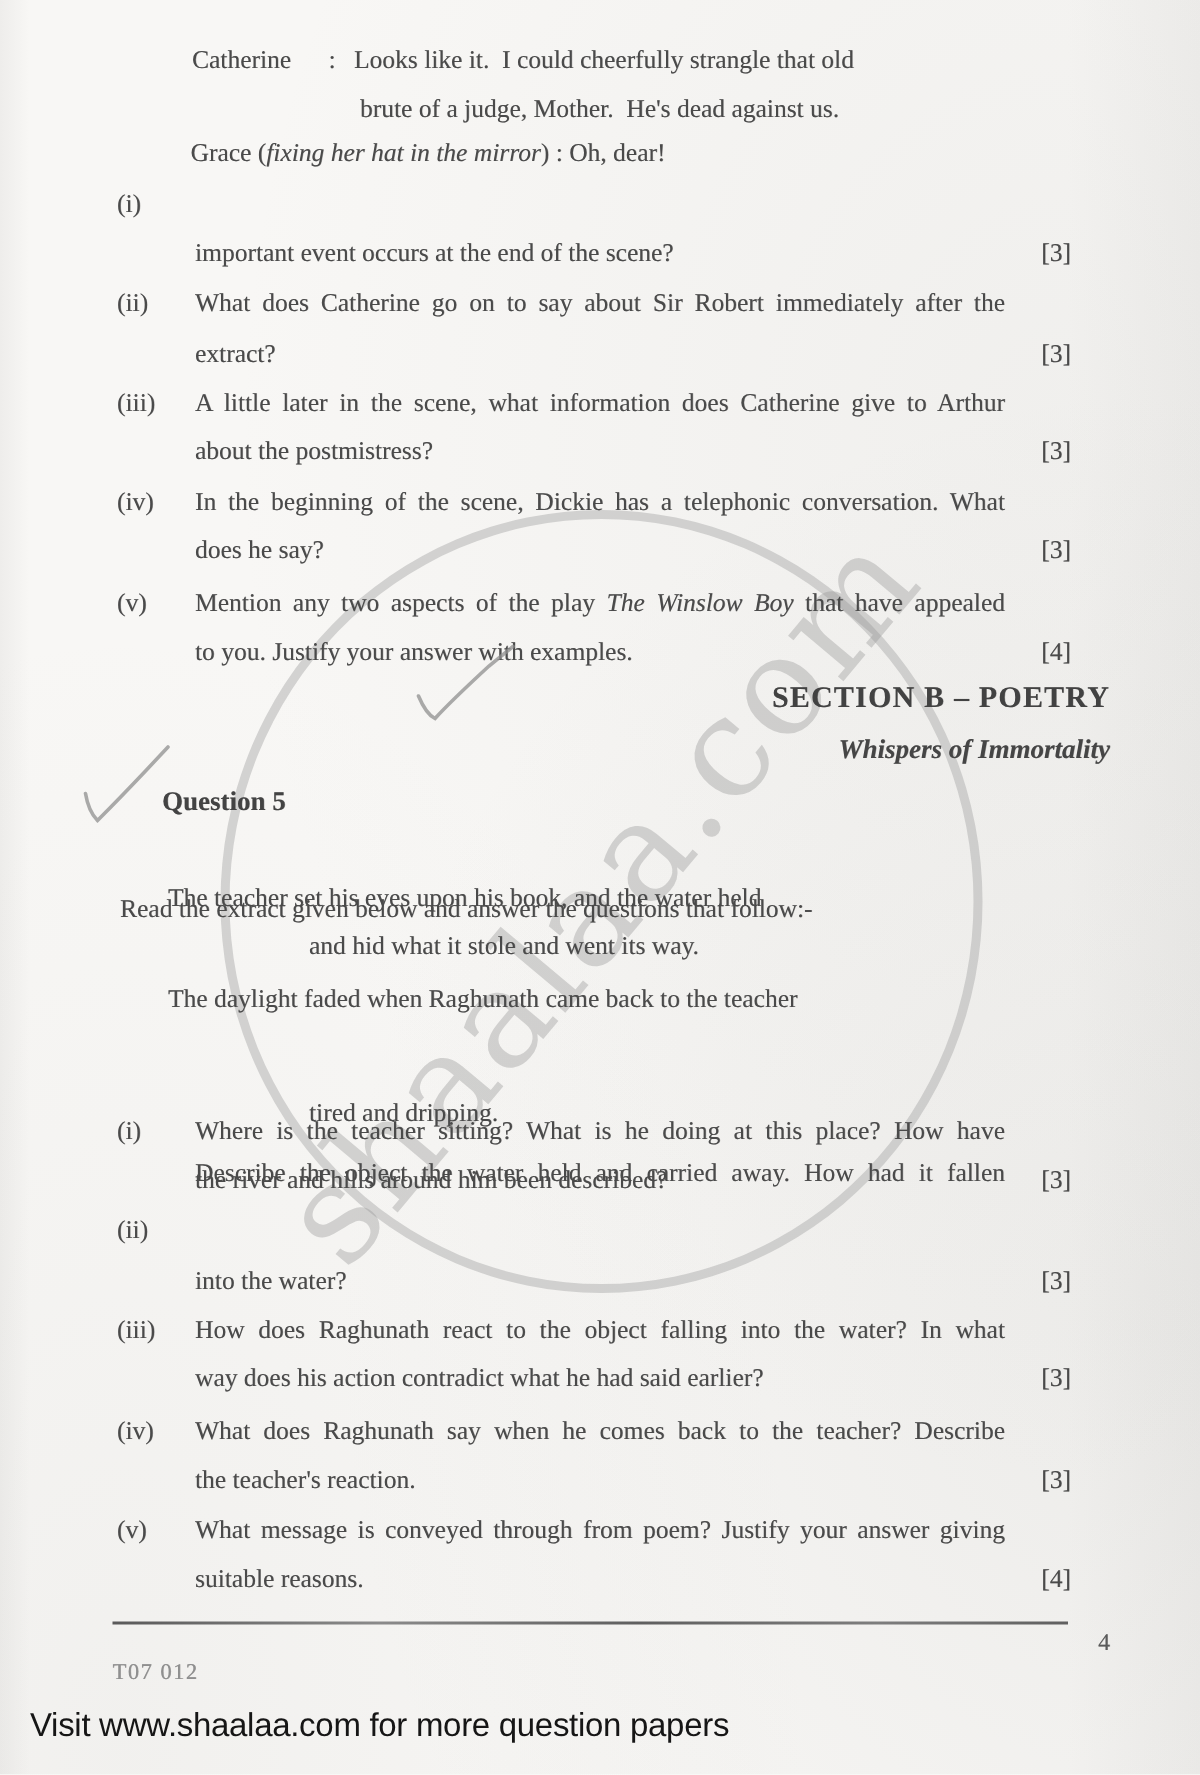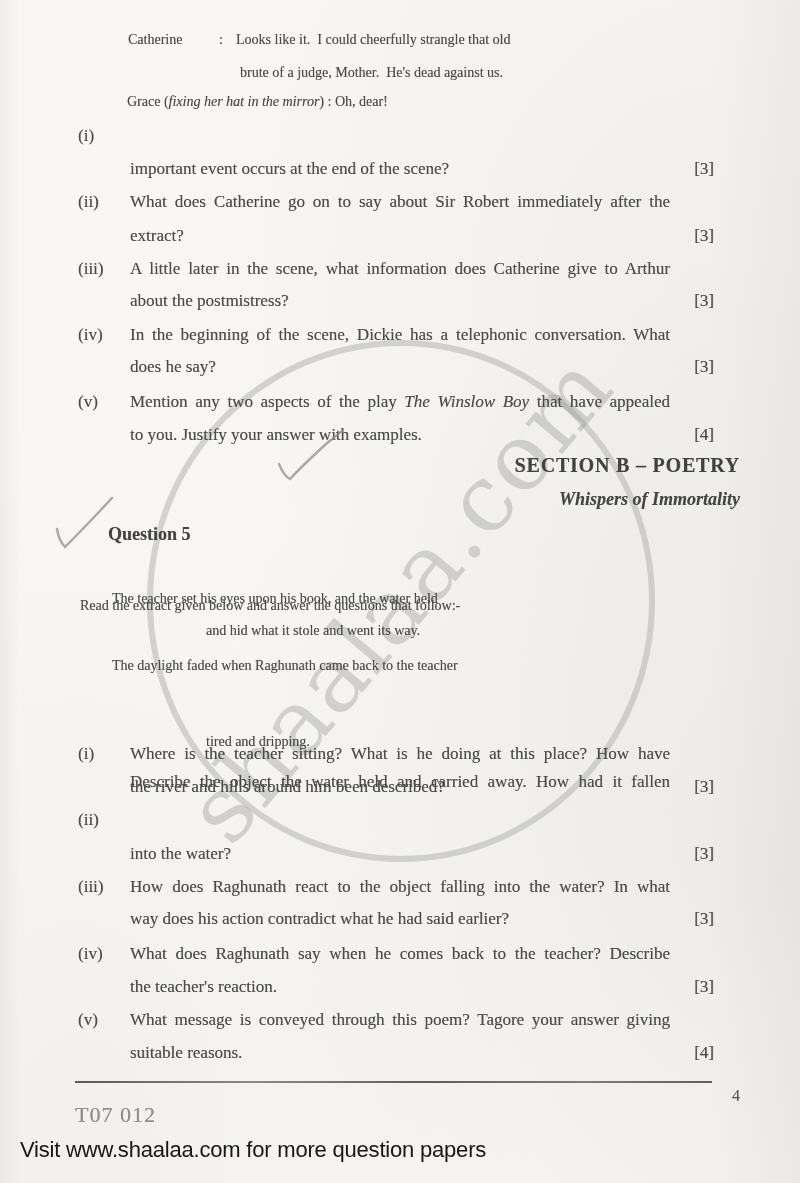--- a/index.html
+++ b/index.html
@@ -10,21 +10,21 @@
     font-family:"Liberation Serif", serif;
     color:#4a4a4a;
     background:
       radial-gradient(ellipse at 88% 25%, rgba(198,198,195,.16), transparent 55%),
       radial-gradient(ellipse at 96% 75%, rgba(190,190,187,.20), transparent 50%),
       radial-gradient(ellipse at 10% 98%, rgba(200,200,197,.14), transparent 45%),
       linear-gradient(90deg,#eeedeb 0%,#f8f7f5 2.5%,#f8f7f5 89%,#efeeec 100%),
       #f7f6f4;
   }
   .content{position:absolute;inset:0;filter:blur(.25px);}
-  .t{position:absolute;font-size:14px;line-height:20px;white-space:pre-wrap;
+  .t{position:absolute;font-size:17px;line-height:20px;white-space:pre-wrap;
      text-shadow:.3px .3px .4px rgba(75,75,75,.45);}
   .qnum{position:absolute;left:78px;font-size:17px;line-height:20px;
         text-shadow:.3px .3px .4px rgba(75,75,75,.45);}
   .ql{position:absolute;left:130px;width:540px;font-size:17px;line-height:20px;
       text-shadow:.3px .3px .4px rgba(75,75,75,.45);}
   .j{text-align:justify;text-align-last:justify;}
   .marks{position:absolute;left:688px;width:26px;text-align:right;font-size:17px;
          line-height:20px;text-shadow:.3px .3px .4px rgba(75,75,75,.45);}
   .it{font-style:italic;}
   .bold{font-weight:bold;}
@@ -42,21 +42,21 @@
     position:absolute;left:75px;top:545px;width:650px;
     font-family:"DejaVu Serif", serif;
     font-size:92px;color:rgba(150,150,150,.38);
     transform:rotate(-50deg);transform-origin:50% 50%;
     text-align:center;letter-spacing:2px;white-space:nowrap;
   }
   .pencil{position:absolute;left:0;top:0;}
   .rule{position:absolute;left:75px;top:1081px;width:637px;height:2px;
         background:linear-gradient(90deg,#5a5a5a,#8a8a8a 28%,#5f5f5f 55%,#7d7d7d 80%,#606060);}
   .pagenum{top:1086px;font-size:16px;color:#5a5a5a;}
-  .code{top:1105px;left:75px;font-size:22px;color:#8f8f8f;letter-spacing:1px;}
+  .code{top:1105px;left:75px;font-size:15px;color:#8f8f8f;letter-spacing:1px;}
   .visit{top:1140px;left:20px;font-family:"Liberation Sans", sans-serif;
          font-size:22px;color:#161616;letter-spacing:-.2px;text-shadow:none;}
 </style>
 </head>
 <body>
 
 <div class="page">
 
   <div class="wm-circle"></div>
   <div class="wm-text">shaalaa.com</div>
@@ -116,21 +116,21 @@
     <div class="ql j" style="top:877px;">How does Raghunath react to the object falling into the water?  In what</div>
     <div class="ql" style="top:909px;">way does his action contradict what he had said earlier?</div>
     <div class="marks" style="top:909px;">[3]</div>
 
     <div class="qnum" style="top:944px;">(iv)</div>
     <div class="ql j" style="top:944px;">What does Raghunath say when he comes back to the teacher?  Describe</div>
     <div class="ql" style="top:977px;">the teacher's reaction.</div>
     <div class="marks" style="top:977px;">[3]</div>
 
     <div class="qnum" style="top:1010px;">(v)</div>
-    <div class="ql j" style="top:1010px;">What message is conveyed through this poem?  Tagore your answer giving</div>
+    <div class="ql j" style="top:1010px;">What message is conveyed through from poem?  Justify your answer giving</div>
     <div class="ql" style="top:1043px;">suitable reasons.</div>
     <div class="marks" style="top:1043px;">[4]</div>
 
     <div class="rule"></div>
     <div class="t center pagenum">4</div>
     <div class="t code">T07 012</div>
     <div class="t visit">Visit www.shaalaa.com for more question papers</div>
   </div>
 
   <svg class="pencil" width="800" height="1183" viewBox="0 0 800 1183">

